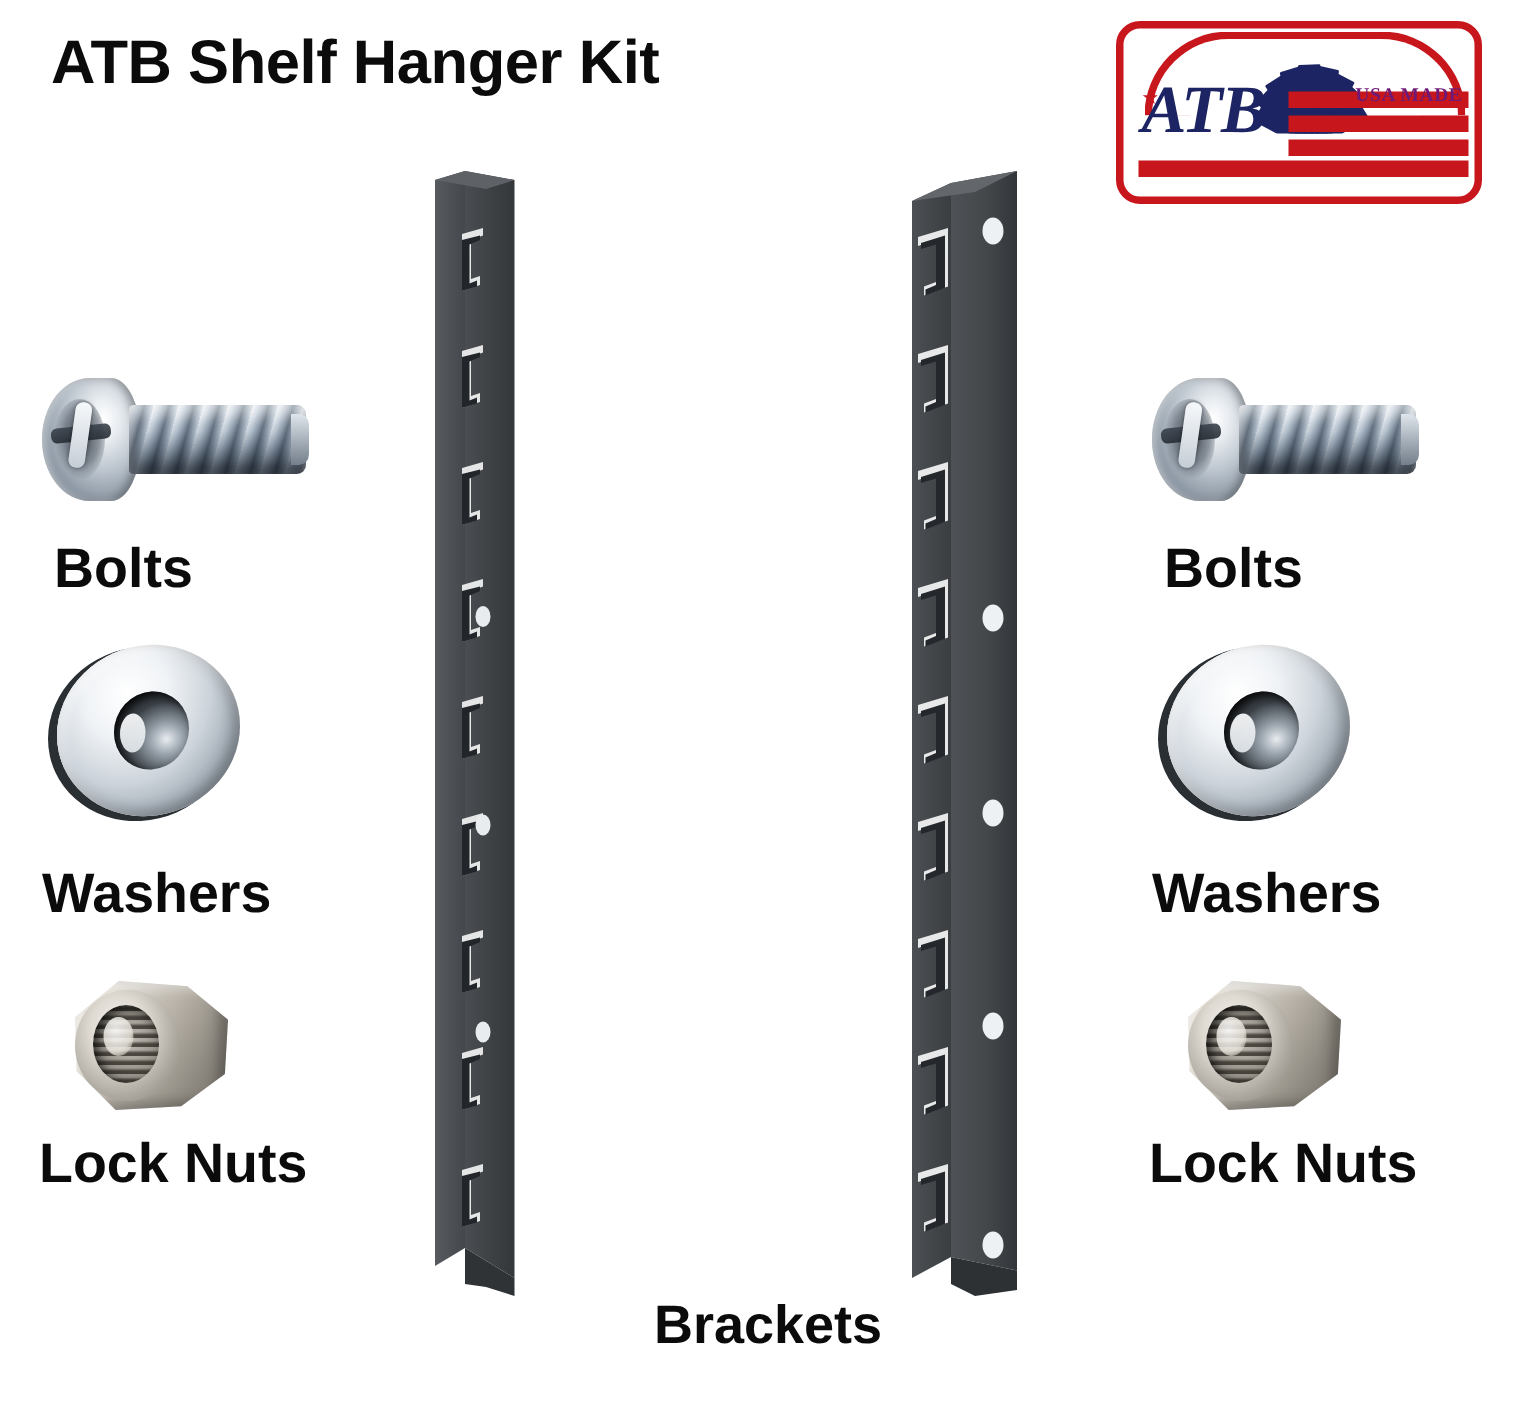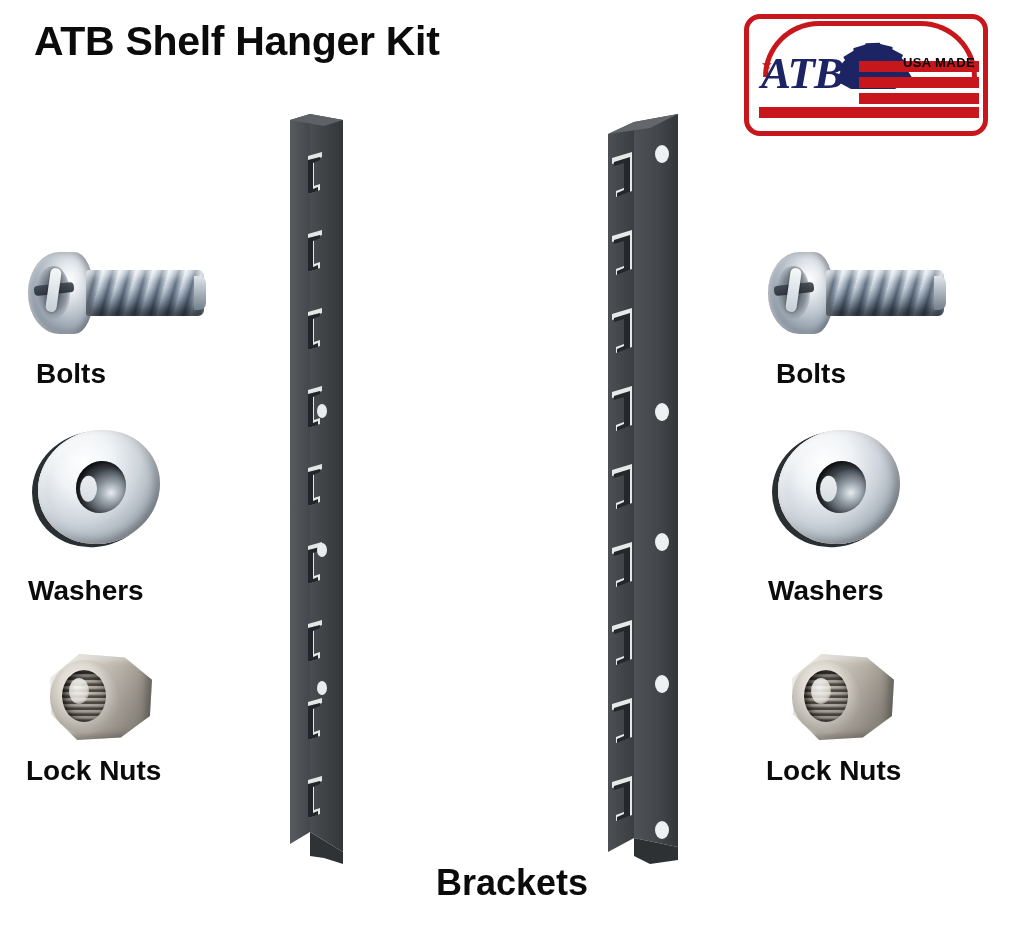--- a/index.html
+++ b/index.html
@@ -86,43 +86,43 @@
   .logo-star {
     position: absolute;
     left: 12px; top: 38px;
     font-size: 13px;
     color: #c8161d;
     z-index: 7;
   }
   .logo-usa {
     position: absolute;
     right: 8px; top: 36px;
-    font-family: Liberation Sans, sans-serif;
+    font-family: Liberation Serif, serif;
     font-size: 13px;
     font-weight: bold;
-    color: #000000;
+    color: #701a75;
     letter-spacing: 0.4px;
     z-index: 7;
   }
   .logo-url {
     position: absolute;
     left: 0; right: 0; bottom: 6px;
     text-align: center;
     font-family: "Liberation Serif", serif;
     font-size: 20px;
     font-weight: bold;
     color: #1d2463;
     letter-spacing: -0.3px;
     z-index: 7;
   }
 
   
   .part-label {
     position: absolute;
-    font-size: 28px;
+    font-size: 37px;
     font-weight: bold;
     color: #0b0b0b;
     white-space: nowrap;
   }
   .brackets-label {
     position: absolute;
     left: 0; right: 0; top: 862px;
     text-align: center;
     font-size: 36px;
     font-weight: bold;

